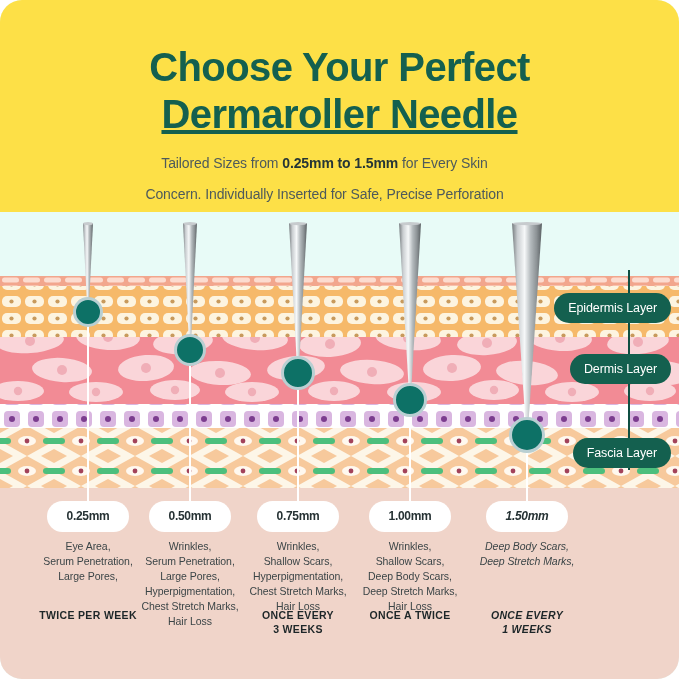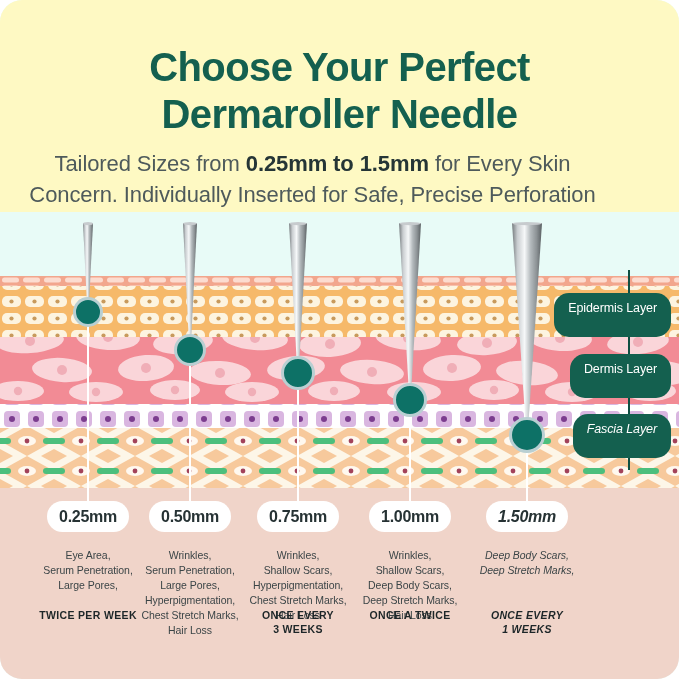--- a/index.html
+++ b/index.html
@@ -4,30 +4,30 @@
 <style>
   html,body{margin:0;padding:0;background:#ffffff;}
   body{width:679px;height:679px;overflow:hidden;font-family:"Liberation Sans",sans-serif;}
 
   #card{
     position:absolute;left:0;top:0;width:679px;height:679px;
     border-radius:22px;overflow:hidden;background:#e8fbf7;
   }
 
   
-  #header{position:absolute;left:0;top:0;width:679px;height:212px;background:#fef9c3;}
+  #header{position:absolute;left:0;top:0;width:679px;height:212px;background:#fde047;}
   #title{
     position:absolute;left:0;top:44px;width:679px;text-align:center;
     color:#14604f;font-weight:bold;font-size:40px;line-height:47px;
     letter-spacing:-0.6px;
   }
-  #title .l2{display:block;}
+  #title .l2{display:block;text-decoration:underline;}
   #subtitle{
-    position:absolute;left:0;top:148px;width:625px;text-align:center;
-    color:#4e5a5b;font-size:22px;line-height:31px;letter-spacing:-0.1px;
+    position:absolute;left:12px;top:148px;width:625px;text-align:center;
+    color:#4e5a5b;font-size:14px;line-height:31px;letter-spacing:-0.1px;
   }
   #subtitle b{color:#253536;font-weight:bold;}
 
   
   #skin{position:absolute;left:0;top:276px;width:679px;height:212px;overflow:hidden;}
   #skinsvg{position:absolute;left:0;top:0;}
 
   
   .needle{position:absolute;bottom:auto;}
   .needle svg{display:block;}
@@ -37,31 +37,31 @@
 
   
   .tip{
     position:absolute;border-radius:50%;
     background:#0d7166;border:3px solid #b9cfd2;box-sizing:border-box;
   }
 
   
   #layerline{position:absolute;left:628px;top:270px;width:2px;height:200px;background:#0f4f42;}
   .layerlabel{
-    position:absolute;height:44px;border-radius:15px;background:#14604f;
+    position:absolute;height:30px;border-radius:15px;background:#14604f;
     color:#ffffff;font-size:12.5px;line-height:30px;text-align:center;
     letter-spacing:-0.1px;padding:0 14px;box-sizing:border-box;white-space:nowrap;
   }
 
   
   #panel{position:absolute;left:0;top:488px;width:679px;height:191px;background:#f0d4c9;}
   .col{position:absolute;top:0;text-align:center;}
   .pill{
-    margin:16px auto;background:#ffffff;border-radius:16px;height:31px;
-    display:block;color:#263234;font-size:16px;font-weight:bold;line-height:31px;
+    margin:7px auto;background:#ffffff;border-radius:16px;height:31px;
+    display:block;color:#263234;font-size:12px;font-weight:bold;line-height:31px;
     letter-spacing:-0.3px;width:82px;text-align:center;
   }
   .concerns{
     margin-top:0;color:#3b4547;font-size:10.5px;line-height:15px;
     letter-spacing:-0.05px;
   }
   .freq{
     position:absolute;top:120px;width:100%;text-align:center;
     color:#1d2628;font-size:10.5px;font-weight:bold;letter-spacing:0.35px;
     line-height:14px;
@@ -370,14 +370,14 @@
           </linearGradient>
         </defs>
         <path d="M1,1 L31,1 L16.6,214 L15.4,214 Z" fill="url(#steel4)"></path>
         <ellipse cx="16" cy="1.6" rx="15" ry="1.6" fill="#c7cbce"></ellipse>
       </svg>
     </div>
     <div class="guide" style="left: 526px; top: 435px; height: 71px;"></div>
     <div class="tip" style="height: 36px; width: 36px; left: 509px; top: 417px;"></div>
     <div class="layerlabel" style="top: 293px; right: 8px;">Epidermis Layer</div>
     <div class="layerlabel" style="top: 354px; right: 8px;">Dermis Layer</div>
-    <div class="layerlabel" style="top: 414px; right: 8px; font-style: italic;">Fascia Layer</div>
+    <div class="layerlabel" style="top: 438px; right: 8px;">Fascia Layer</div>
   </div>
 
 </body></html>

